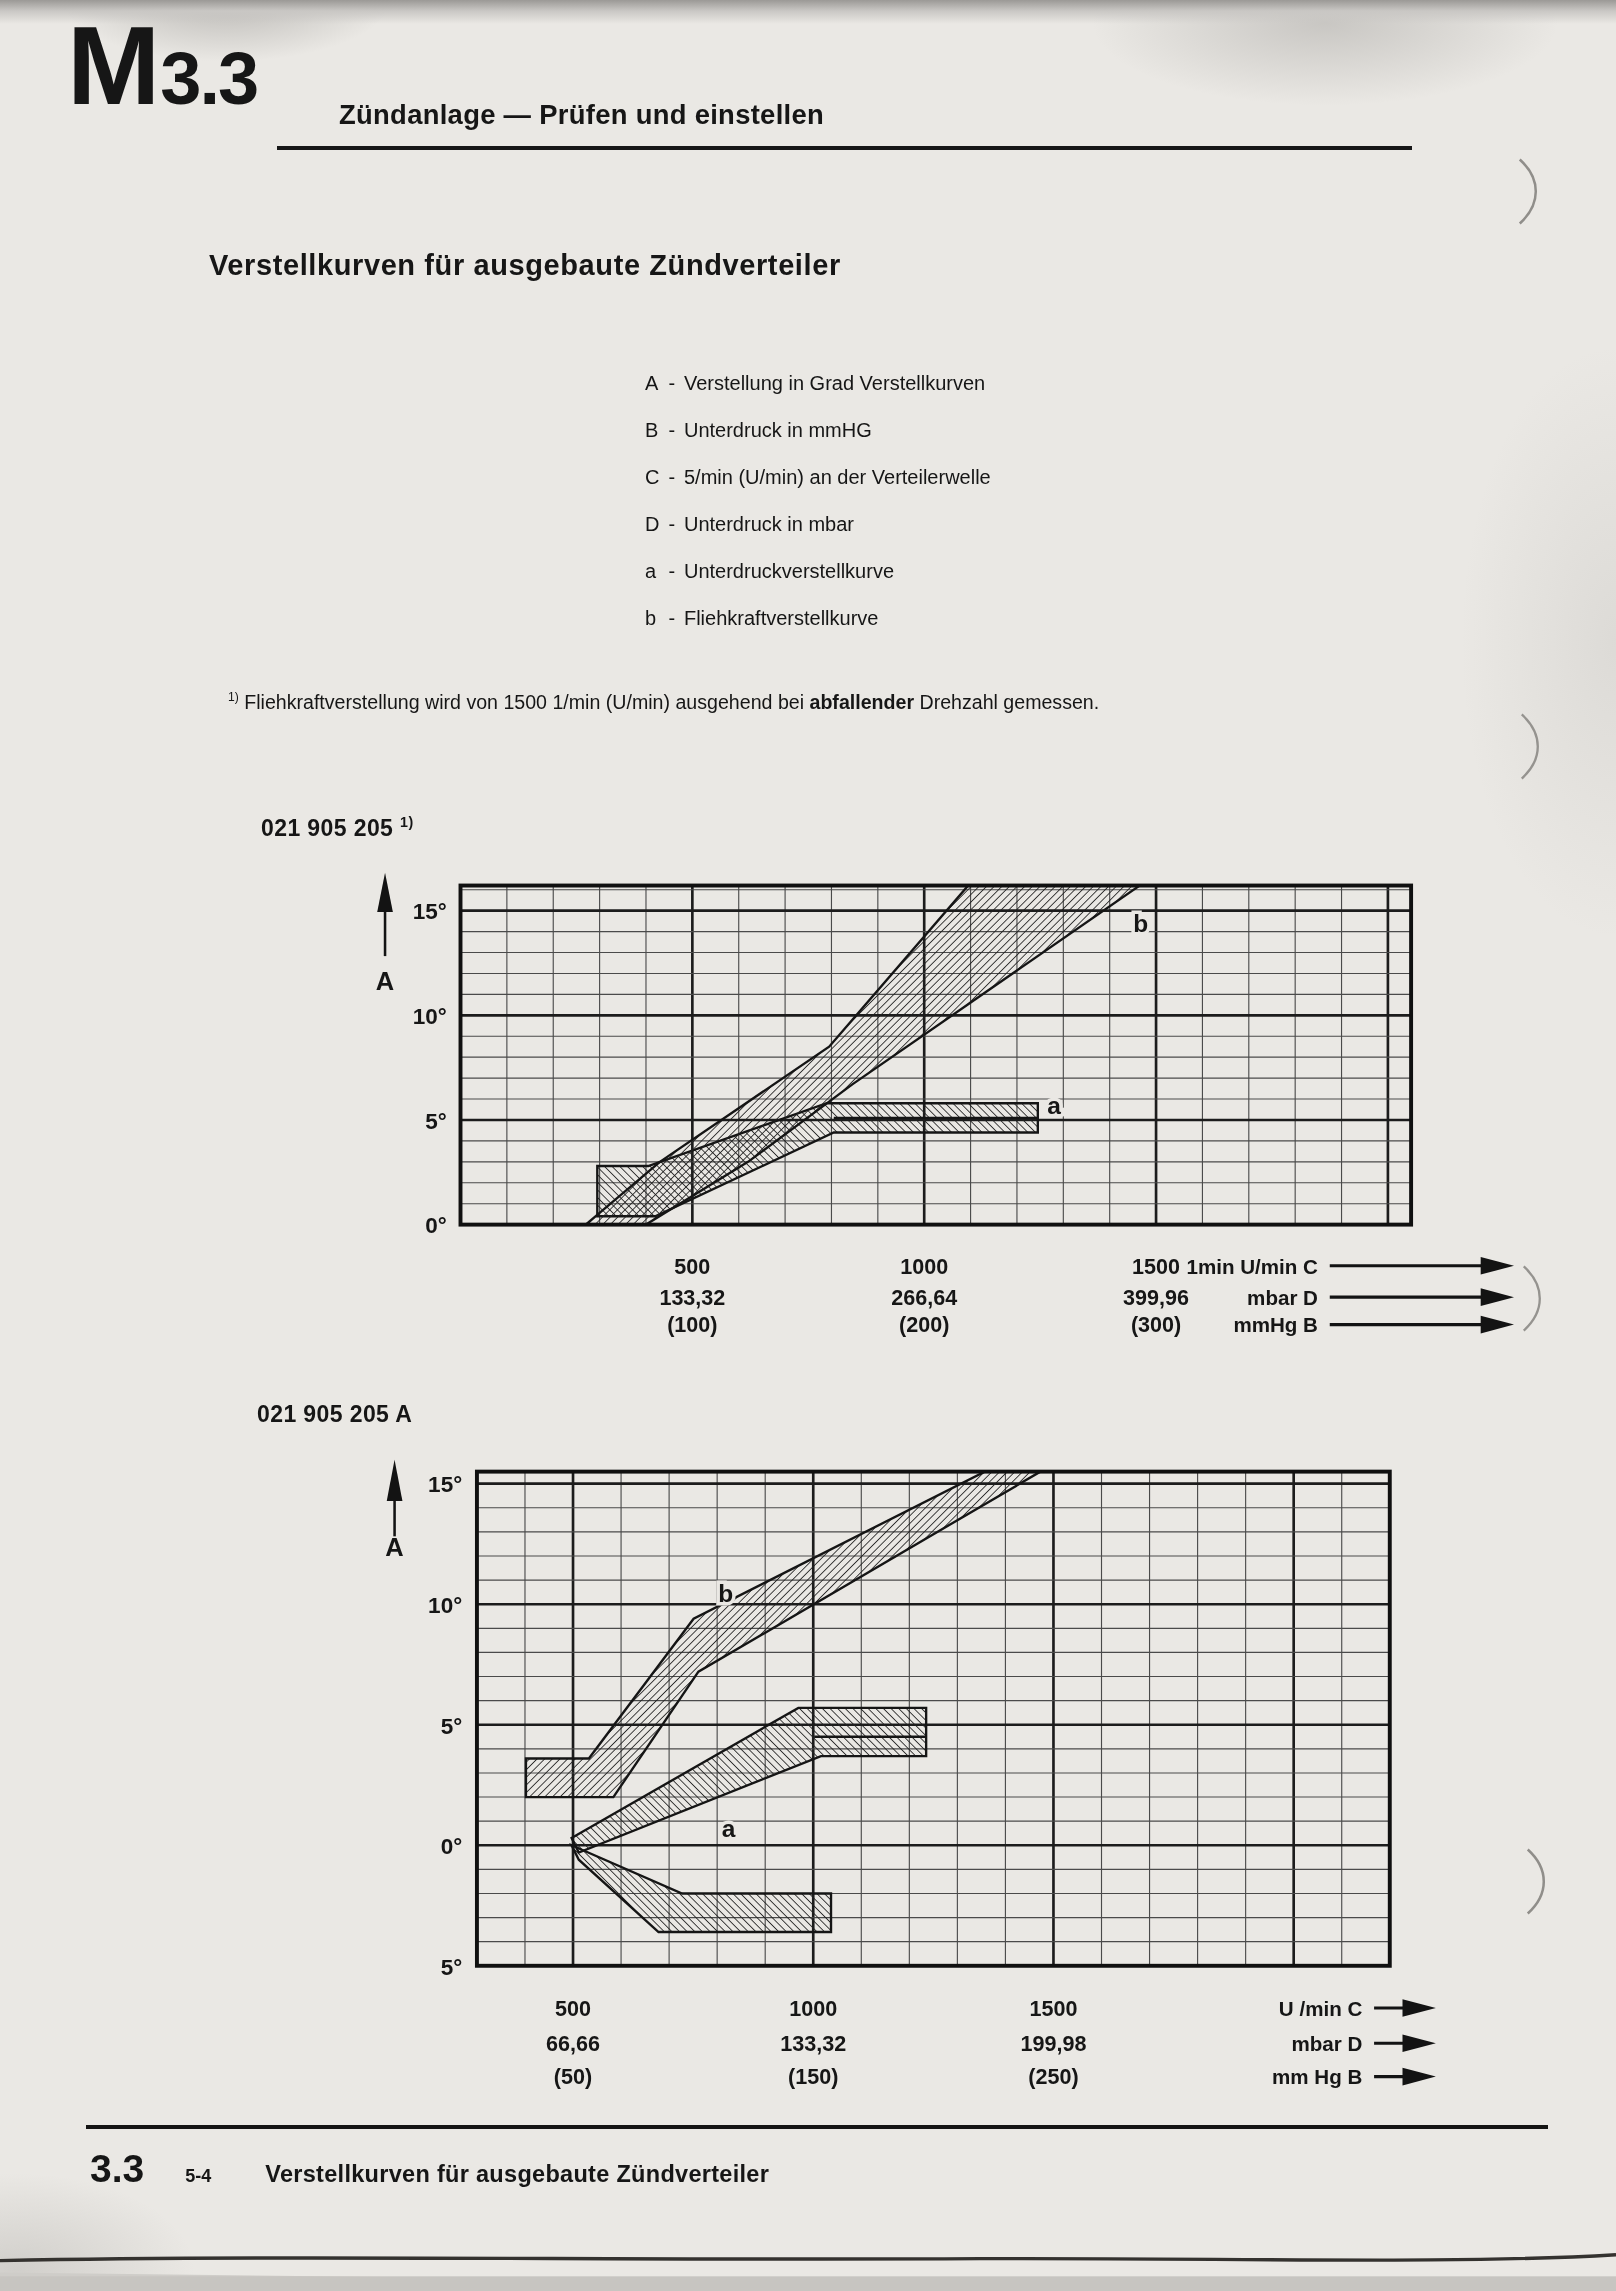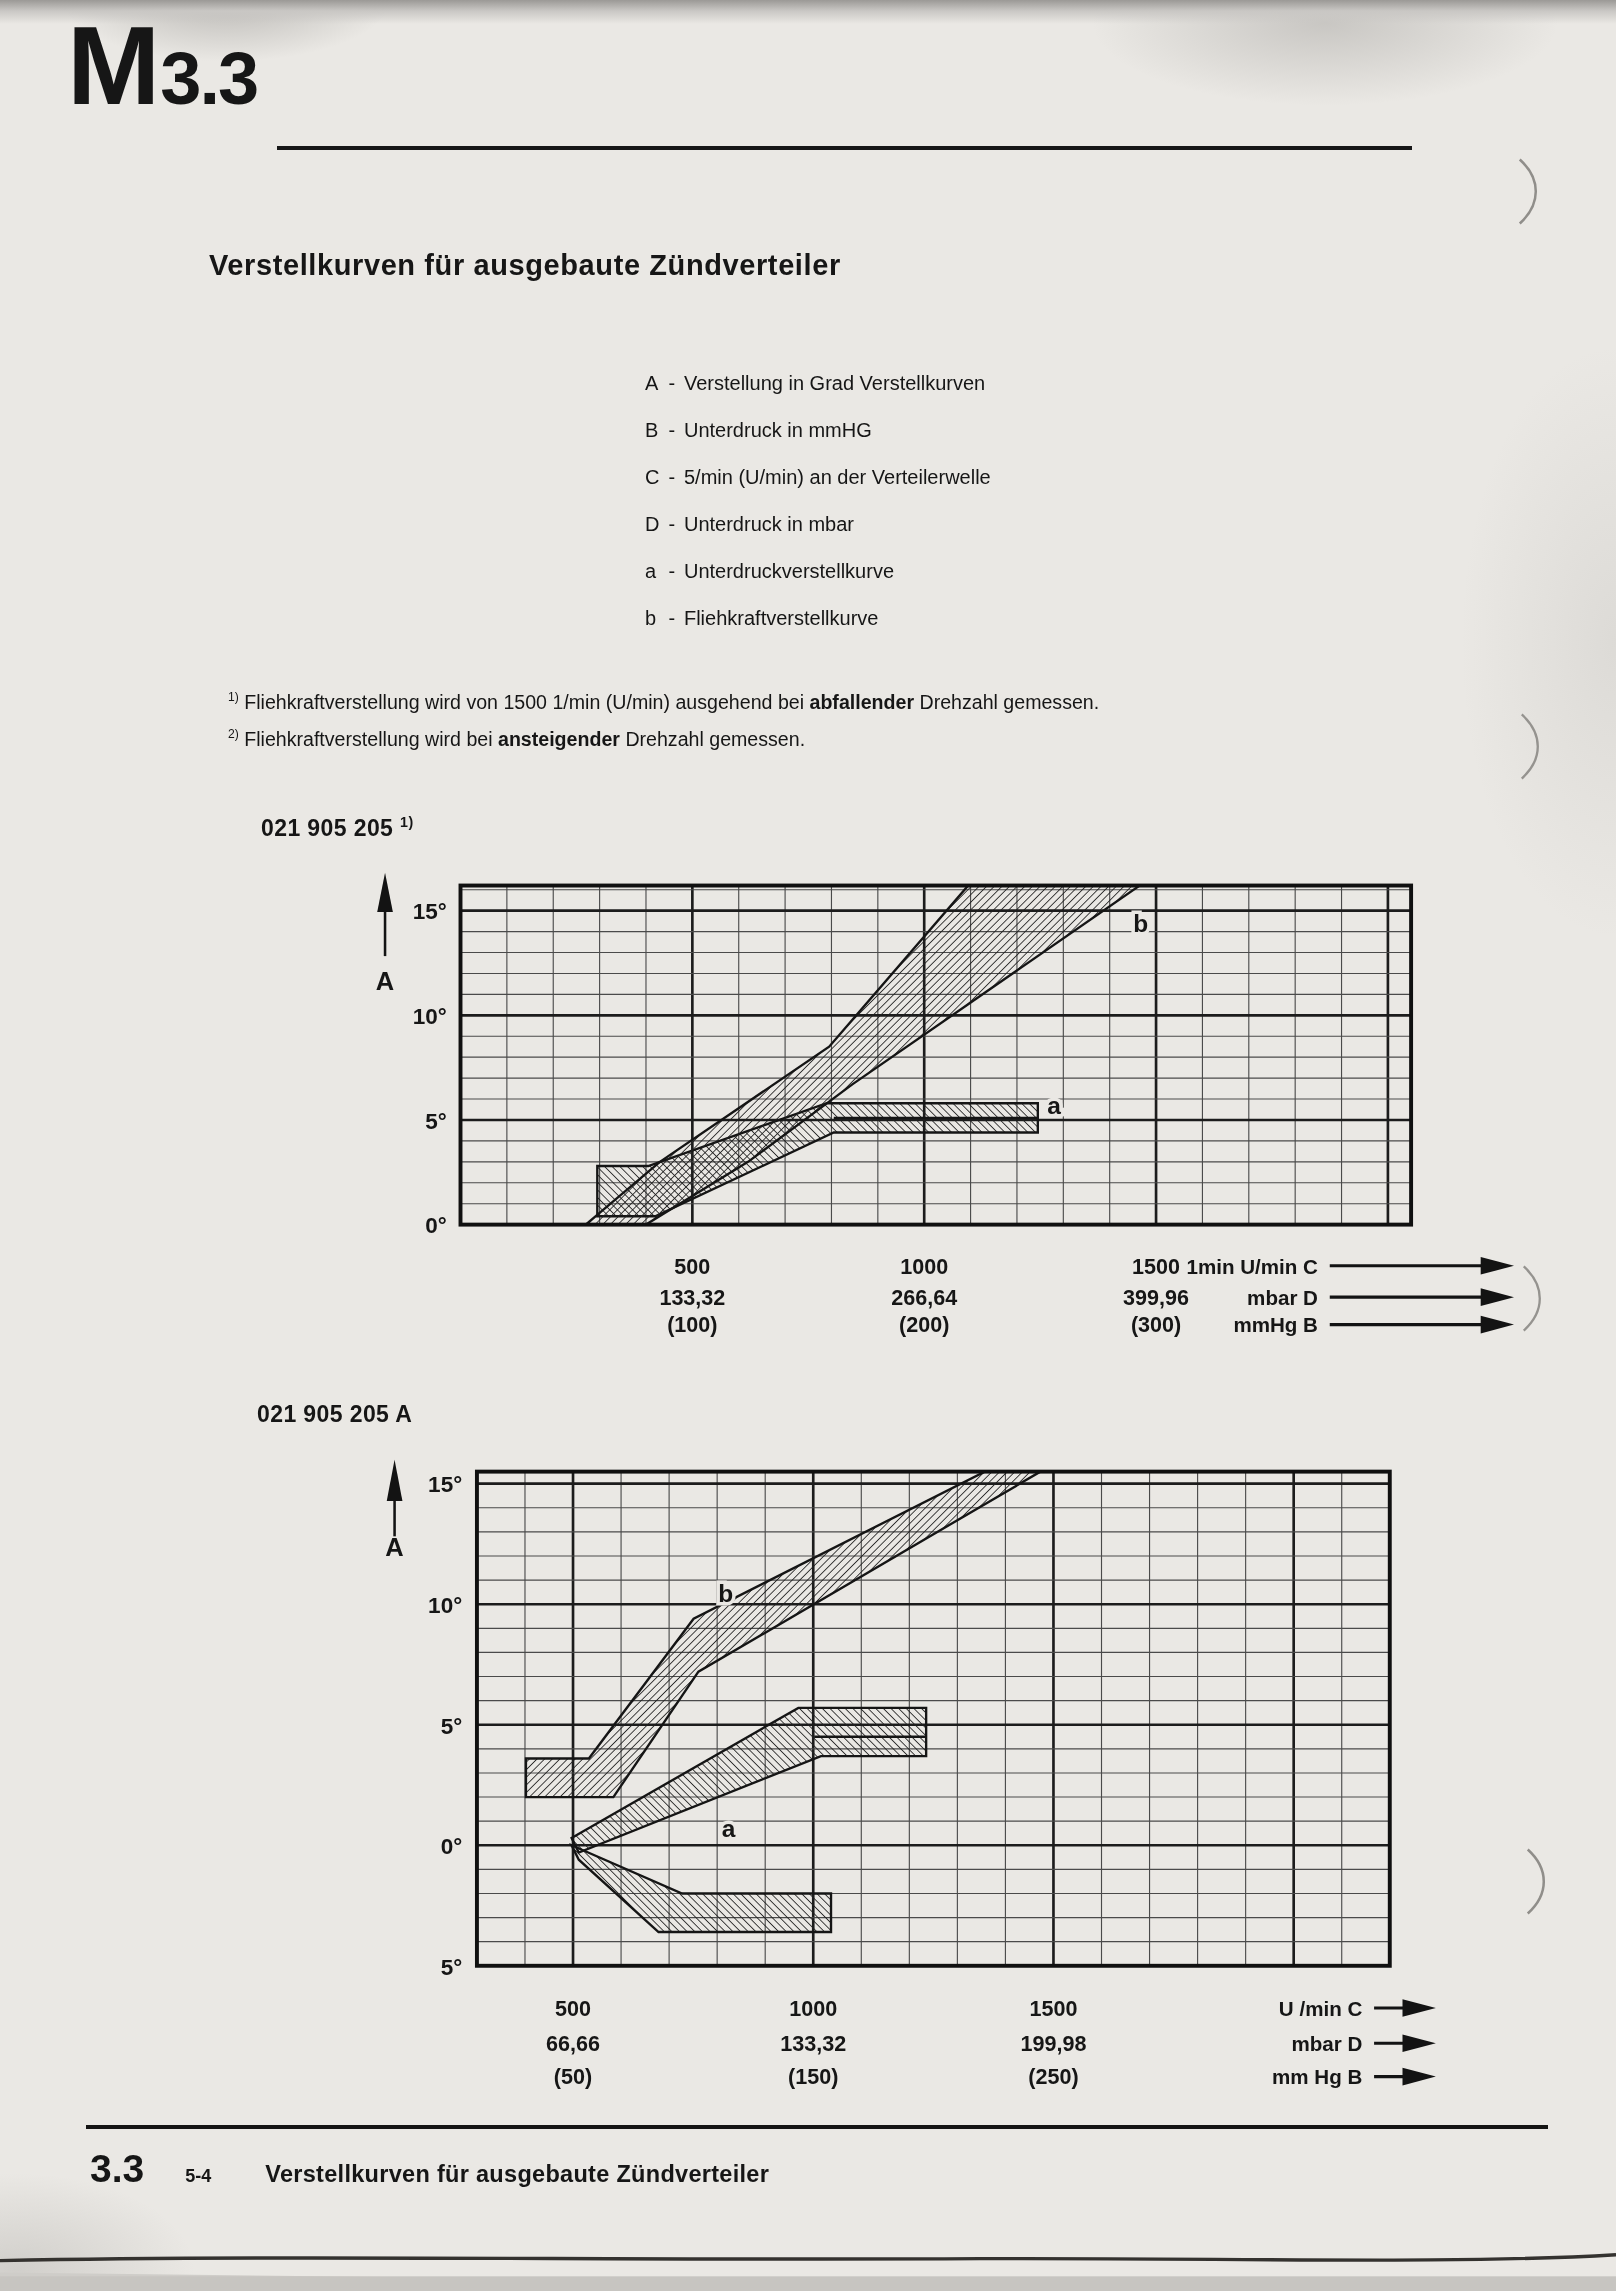--- a/index.html
+++ b/index.html
@@ -54,20 +54,21 @@
 <body>
 
 <div class="page">
 
   <div class="scan-top"></div>
 
   <div class="abs logo">
     <span class="m">M</span>
     <span class="num">3.3</span>
   </div>
+  <div class="abs hdr-sub">Zündanlage — Prüfen und einstellen</div>
   <div class="abs hdr-rule"></div>
 
   <div class="abs title">Verstellkurven für ausgebaute Zündverteiler</div>
 
   <div class="abs legend">
     <div class="row">
         <span class="lk">A</span>
         <span class="dash">-</span>
         <span>Verstellung in Grad Verstellkurven</span>
       </div>
@@ -93,21 +94,20 @@
       </div>
     <div class="row">
         <span class="lk">b</span>
         <span class="dash">-</span>
         <span>Fliehkraftverstellkurve</span>
       </div>
   </div>
 
   <div class="abs fnotes">
     <div class="row"><sup>1)</sup><span> Fliehkraftverstellung wird von 1500 1/min (U/min) ausgehend bei </span><b>abfallender</b><span> Drehzahl gemessen.</span></div>
-    <div class="row"><sup>2)</sup><span> Fliehkraftverstellung wird bei </span><b>ansteigender</b><span> Drehzahl gemessen.</span></div>
   </div>
 
   <div class="abs chart-label c1l"><span>021 905 205 </span><sup>1)</sup></div>
   <svg id="chart1" class="csvg" width="1206" height="490" viewBox="0 0 1230 500">
       <defs>
         <pattern id="c1-hup" patternUnits="userSpaceOnUse" width="5.5" height="5.5" patternTransform="rotate(45)">
           <path d="M0,0 L0,5.5" stroke="#1f1f1f" stroke-width="1.7"></path>
         </pattern>
         <pattern id="c1-hdown" patternUnits="userSpaceOnUse" width="5.5" height="5.5" patternTransform="rotate(-45)">
           <path d="M0,0 L0,5.5" stroke="#1f1f1f" stroke-width="1.7"></path>

